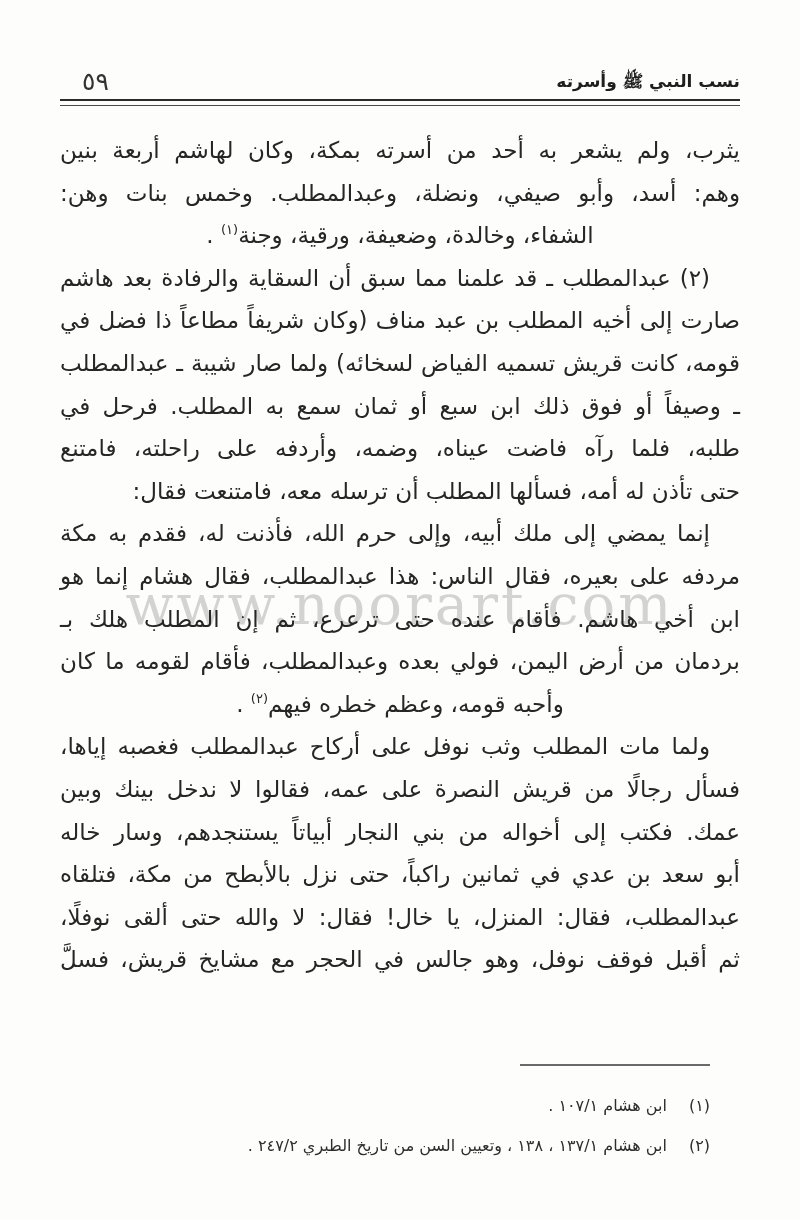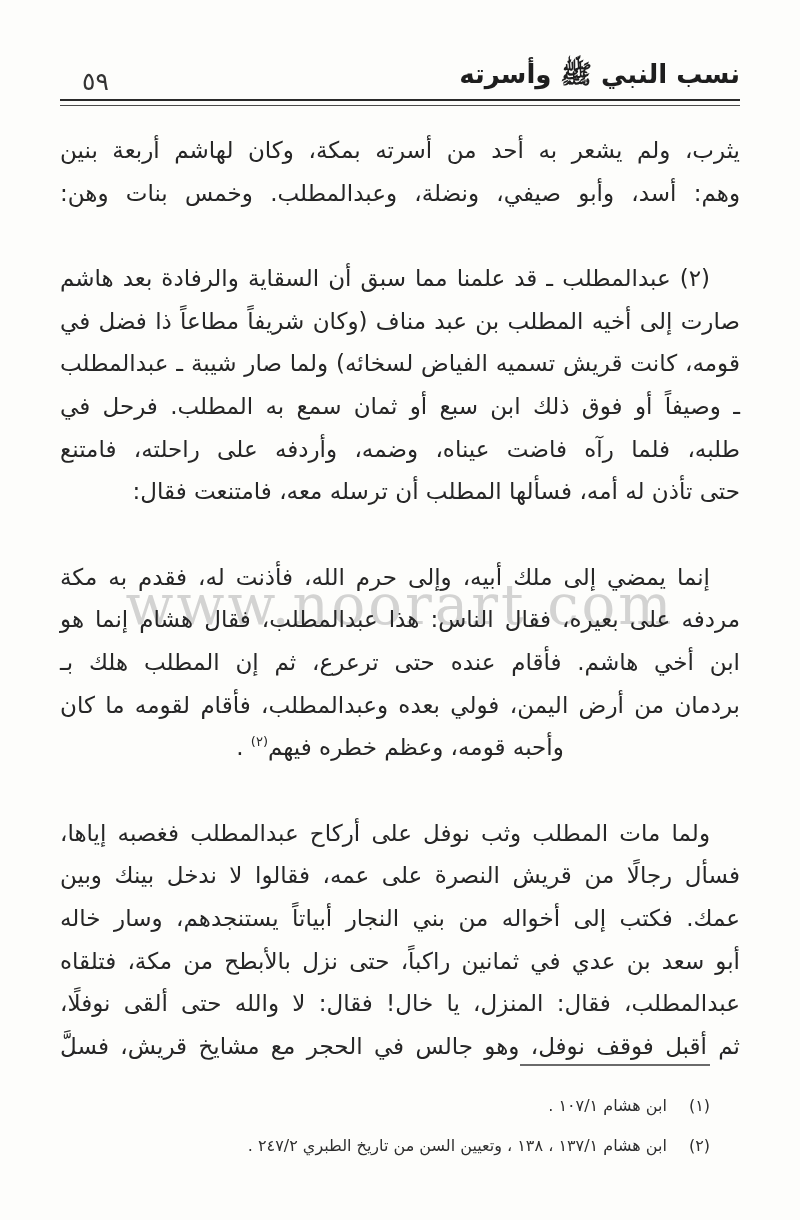--- a/index.html
+++ b/index.html
@@ -15,21 +15,21 @@
   
   .header{
     position:absolute;left:60px;right:60px;top:58px;height:38px;
     display:flex;justify-content:space-between;align-items:flex-end;text-align:center;
   }
   .page-number{
     font-size:25px;color:#333;letter-spacing:2px;
     padding-left:22px;
   }
   .header-title{
-    direction:rtl;font-size:26px;font-weight:bold;color:#1e1e1e;
+    direction:rtl;font-size:17px;font-weight:bold;color:#1e1e1e;
   }
   .header-rule{
     position:absolute;left:60px;right:60px;top:99px;height:4px;
     border-top:2px solid #2a2a2a;border-bottom:1px solid #4a4a4a;
   }
   
   .watermark{
     position:absolute;left:0;width:800px;top:552px;height:106px;
     line-height:106px;text-align:center;z-index:0;
     font-family:"DejaVu Serif",serif;
@@ -44,21 +44,21 @@
     direction:rtl;
     font-size:23px;color:#262626;
   }
   .line{
     height:42.6px;line-height:42.6px;
     text-align:justify;text-align-last:justify;
     white-space:nowrap;
   }
   .line.center{text-align:center;text-align-last:center;}
   .line.right{text-align:left;text-align-last:right;}
-  .line.indent{padding-right:30px;margin-top:43px;}
+  .line.indent{padding-right:30px;}
   .line sup{font-size:13px;line-height:0;}
   
   .footnote-separator{
     position:absolute;top:1064px;right:90px;width:190px;height:0;
     border-top:2px solid #6a6a6a;z-index:1;
   }
   .footnotes{
     position:absolute;left:60px;right:60px;top:1086px;z-index:1;
     direction:rtl;padding-right:30px;
     font-size:16px;color:#2e2e2e;
@@ -76,20 +76,21 @@
     <div class="header-title" dir="rtl">نسب النبي ﷺ وأسرته</div>
   </div>
 
   <div class="header-rule"></div>
 
   <div class="watermark">www.noorart.com</div>
 
   <div class="body-lines">
       <div class="line justify"><span>يثرب، ولم يشعر به أحد من أسرته بمكة، وكان لهاشم أربعة بنين</span></div>
       <div class="line justify"><span>وهم: أسد، وأبو صيفي، ونضلة، وعبدالمطلب. وخمس بنات وهن:</span></div>
+      <div class="line center"><span>الشفاء، وخالدة، وضعيفة، ورقية، وجنة</span><sup>(١)</sup><span> .</span></div>
       <div class="line justify indent"><span>(٢) عبدالمطلب ـ قد علمنا مما سبق أن السقاية والرفادة بعد هاشم</span></div>
       <div class="line justify"><span>صارت إلى أخيه المطلب بن عبد مناف (وكان شريفاً مطاعاً ذا فضل في</span></div>
       <div class="line justify"><span>قومه، كانت قريش تسميه الفياض لسخائه) ولما صار شيبة ـ عبدالمطلب</span></div>
       <div class="line justify"><span>ـ وصيفاً أو فوق ذلك ابن سبع أو ثمان سمع به المطلب. فرحل في</span></div>
       <div class="line justify"><span>طلبه، فلما رآه فاضت عيناه، وضمه، وأردفه على راحلته، فامتنع</span></div>
       <div class="line right"><span>حتى تأذن له أمه، فسألها المطلب أن ترسله معه، فامتنعت فقال:</span></div>
       <div class="line justify indent"><span>إنما يمضي إلى ملك أبيه، وإلى حرم الله، فأذنت له، فقدم به مكة</span></div>
       <div class="line justify"><span>مردفه على بعيره، فقال الناس: هذا عبدالمطلب، فقال هشام إنما هو</span></div>
       <div class="line justify"><span>ابن أخي هاشم. فأقام عنده حتى ترعرع، ثم إن المطلب هلك بـ</span></div>
       <div class="line justify"><span>بردمان من أرض اليمن، فولي بعده وعبدالمطلب، فأقام لقومه ما كان</span></div>

